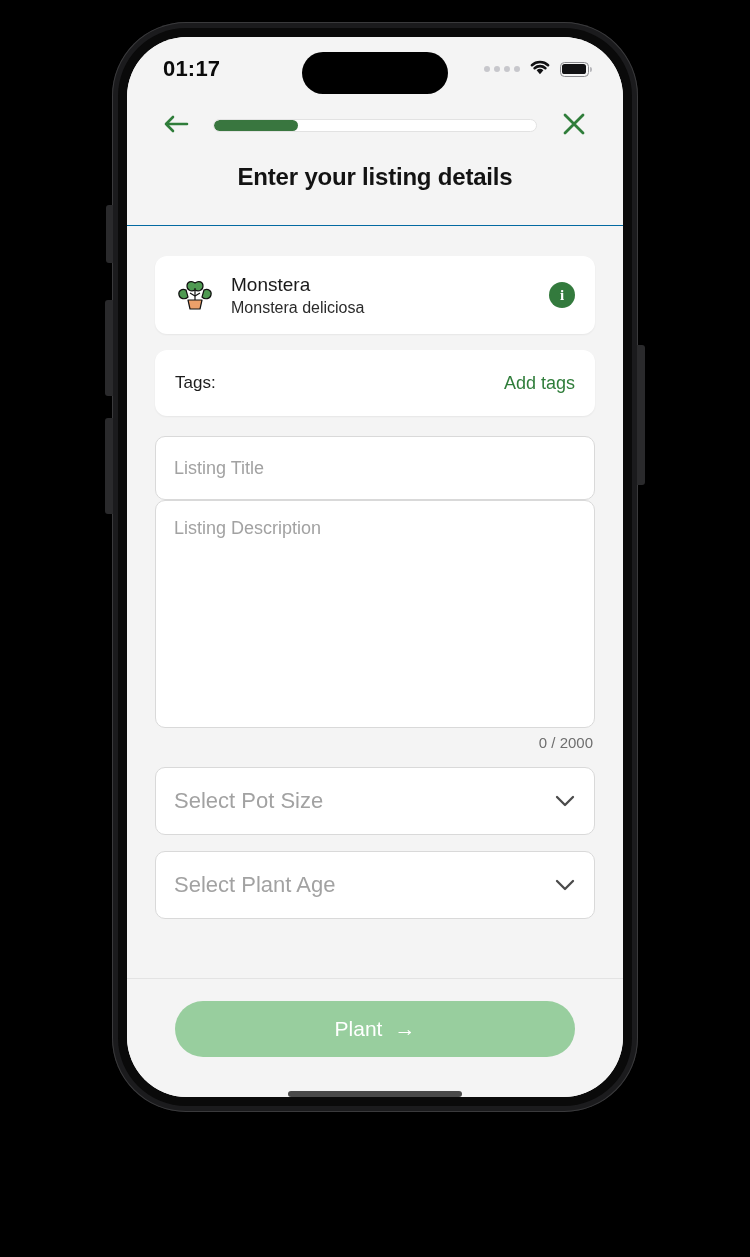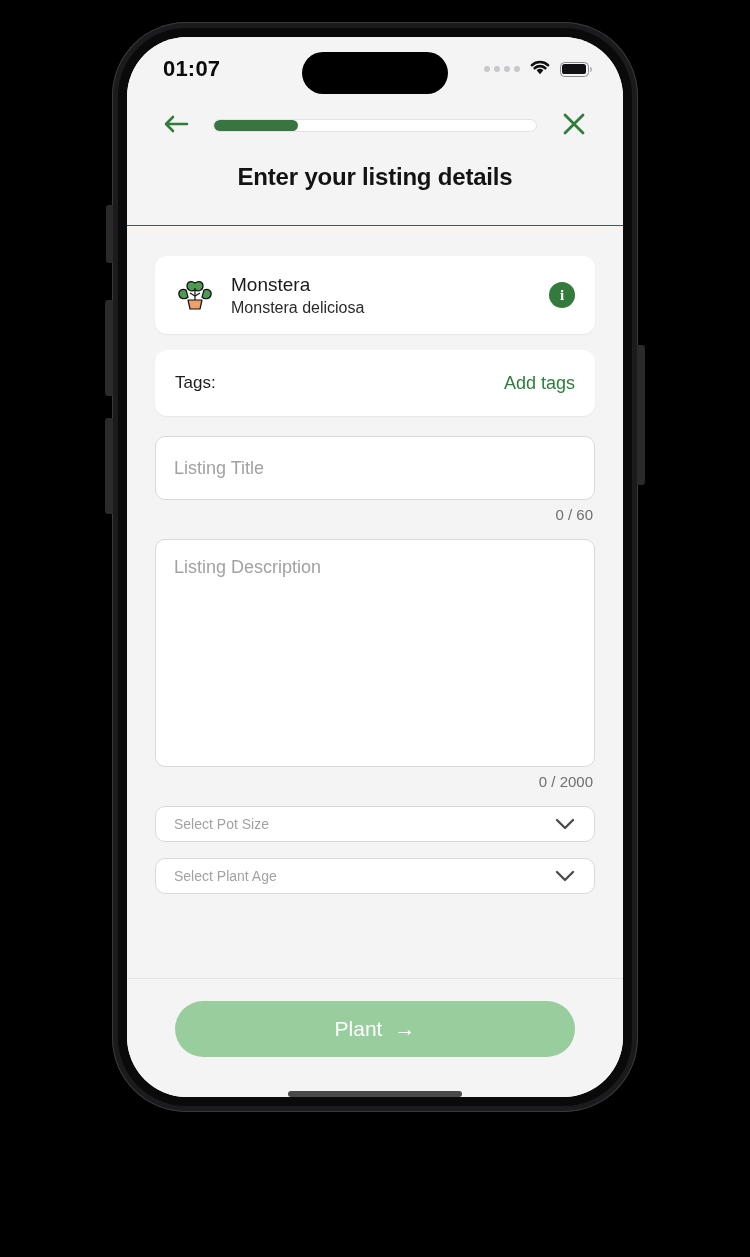--- a/index.html
+++ b/index.html
@@ -268,25 +268,25 @@
     font-size: 15px;
     color: #6e6e6e;
     margin: 6px 2px 16px 0;
   }
 
   .select-wrap {
     position: relative;
     margin-bottom: 16px;
   }
   .select-box {
-    height: 36px;
+    height: 68px;
     display: flex;
     align-items: center;
     padding: 0 18px;
-    font-size: 14px;
+    font-size: 22px;
     color: #a2a2a2;
     cursor: pointer;
     background: #ffffff;
     border: 1px solid #d9d9d9;
     border-radius: 10px;
     box-sizing: border-box;
   }
   .chev {
     margin-left: auto;
     display: flex;
@@ -334,21 +334,21 @@
   </div>
 
   <div class="side-btn silent"></div>
   <div class="side-btn vol-up"></div>
   <div class="side-btn vol-dn"></div>
   <div class="side-btn power"></div>
 
   <div class="screen">
 
     <div class="status-bar">
-      <div class="status-time">01:07</div>
+      <div class="status-time">01:17</div>
       <div class="dynamic-island"></div>
       <div class="status-right">
         <div class="sig-dots">
           <i></i>
             <i></i>
             <i></i>
             <i></i>
         </div>
         <span>
           <svg width="22" height="16" viewBox="0 0 22 16">
@@ -410,21 +410,20 @@
         </div>
         <div class="info-badge">i</div>
       </div>
 
       <div class="card tags-card">
         <div class="tags-label">Tags:</div>
         <div class="add-tags">Add tags</div>
       </div>
 
       <input class="field input-title" type="text" placeholder="Listing Title" style="">
-      <div class="counter">0 / 60</div>
 
       <textarea class="field textarea-desc" placeholder="Listing Description" style=""></textarea>
       <div class="counter">0 / 2000</div>
 
       <div class="select-wrap">
         <div class="select-box">
           <span>Select Pot Size</span>
           <span class="chev">
             <svg width="22" height="14" viewBox="0 0 22 14">
               <path d="M3 3 L11 11 L19 3" stroke="#4a4a4a" stroke-width="2.3" fill="none" stroke-linecap="round" stroke-linejoin="round"></path>

